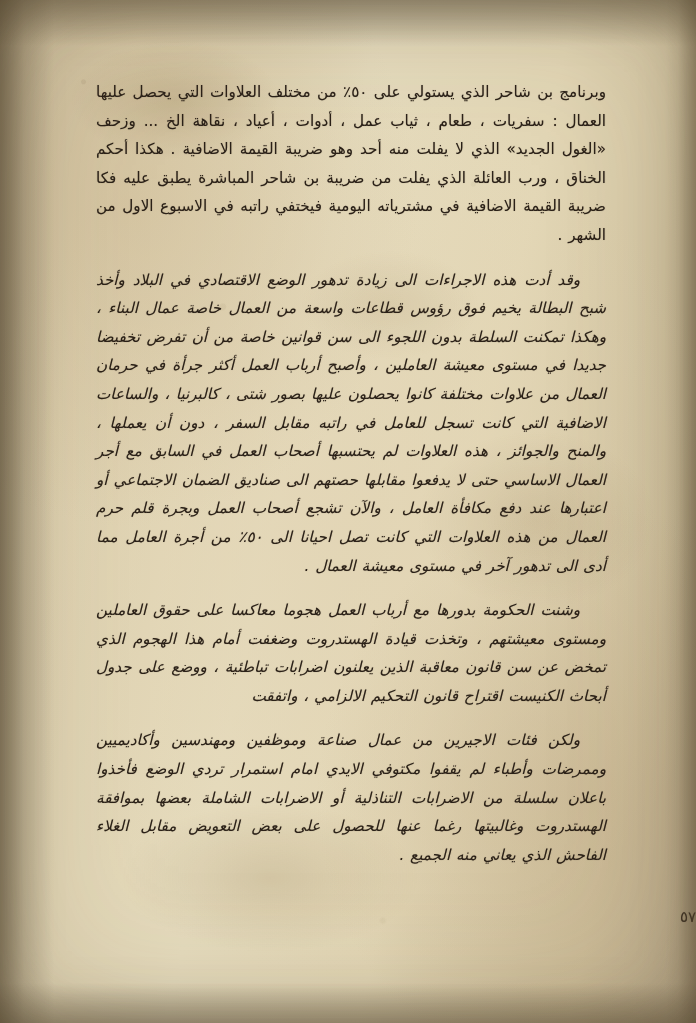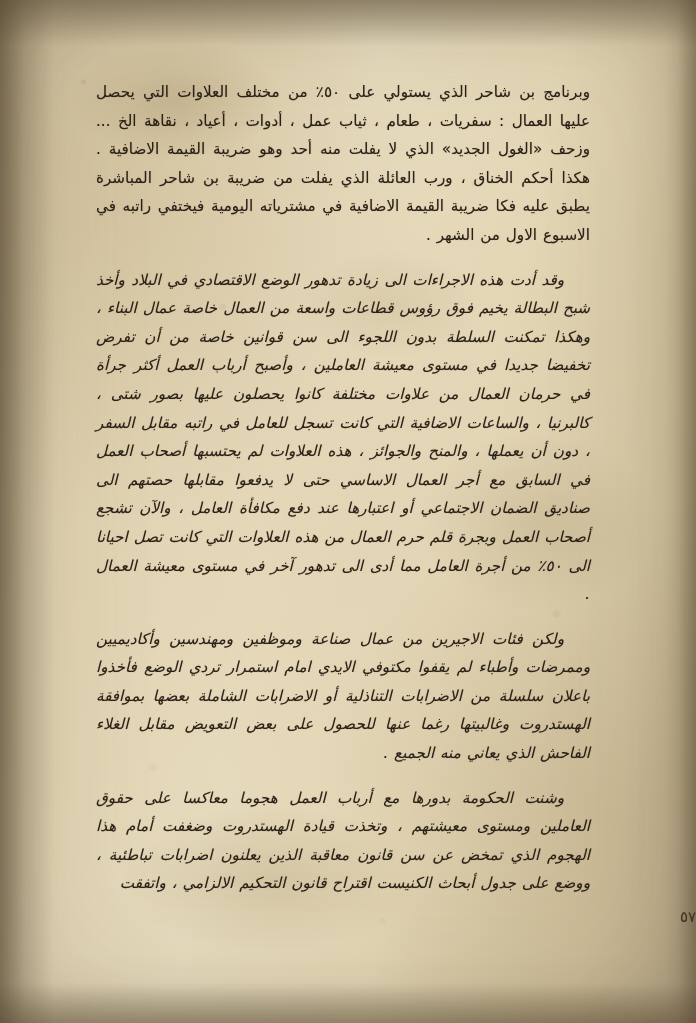--- a/index.html
+++ b/index.html
@@ -87,21 +87,21 @@
     left: 96px;
     right: 90px;
     color: #2b2118;
     font-family: "DejaVu Sans", sans-serif;
     text-align: justify;
     text-justify: inter-word;
     direction: rtl;
   }
 
   p.para {
-    margin: 0 16px 16px 0;
+    margin: 0 0 16px 0;
     font-size: 15.2px;
     line-height: 28.6px;
     letter-spacing: 0px;
     word-spacing: 1px;
     text-shadow: 0 0 1px rgba(43,33,24,0.35);
   }
   p.para:last-of-type { margin-bottom: 0; }
   p.indent { text-indent: 26px; font-style: italic; }
 
   .page-number {
@@ -133,22 +133,22 @@
 <div class="page">
 
   <div class="stain s1"></div>
   <div class="stain s2"></div>
   <div class="stain s3"></div>
   <div class="stain s4"></div>
 
   <div class="text-block">
     <p class="para">وبرنامج بن شاحر الذي يستولي على ٥٠٪ من مختلف العلاوات التي يحصل عليها العمال : سفريات ، طعام ، ثياب عمل ، أدوات ، أعياد ، نقاهة الخ ... وزحف «الغول الجديد» الذي لا يفلت منه أحد وهو ضريبة القيمة الاضافية . هكذا أحكم الخناق ، ورب العائلة الذي يفلت من ضريبة بن شاحر المباشرة يطبق عليه فكا ضريبة القيمة الاضافية في مشترياته اليومية فيختفي راتبه في الاسبوع الاول من الشهر .</p>
     <p class="para indent">وقد أدت هذه الاجراءات الى زيادة تدهور الوضع الاقتصادي في البلاد وأخذ شبح البطالة يخيم فوق رؤوس قطاعات واسعة من العمال خاصة عمال البناء ، وهكذا تمكنت السلطة بدون اللجوء الى سن قوانين خاصة من أن تفرض تخفيضا جديدا في مستوى معيشة العاملين ، وأصبح أرباب العمل أكثر جرأة في حرمان العمال من علاوات مختلفة كانوا يحصلون عليها بصور شتى ، كالبرنيا ، والساعات الاضافية التي كانت تسجل للعامل في راتبه مقابل السفر ، دون أن يعملها ، والمنح والجوائز ، هذه العلاوات لم يحتسبها أصحاب العمل في السابق مع أجر العمال الاساسي حتى لا يدفعوا مقابلها حصتهم الى صناديق الضمان الاجتماعي أو اعتبارها عند دفع مكافأة العامل ، والآن تشجع أصحاب العمل وبجرة قلم حرم العمال من هذه العلاوات التي كانت تصل احيانا الى ٥٠٪ من أجرة العامل مما أدى الى تدهور آخر في مستوى معيشة العمال .</p>
+    <p class="para indent">وشنت الحكومة بدورها مع أرباب العمل هجوما معاكسا على حقوق العاملين ومستوى معيشتهم ، وتخذت قيادة الهستدروت وضغفت أمام هذا الهجوم الذي تمخض عن سن قانون معاقبة الذين يعلنون اضرابات تباطئية ، ووضع على جدول أبحاث الكنيست اقتراح قانون التحكيم الالزامي ، واتفقت</p>
     <p class="para indent">ولكن فئات الاجيرين من عمال صناعة وموظفين ومهندسين وأكاديميين وممرضات وأطباء لم يقفوا مكتوفي الايدي امام استمرار تردي الوضع فأخذوا باعلان سلسلة من الاضرابات التناذلية أو الاضرابات الشاملة بعضها بموافقة الهستدروت وغالبيتها رغما عنها للحصول على بعض التعويض مقابل الغلاء الفاحش الذي يعاني منه الجميع .</p>
-    <p class="para indent">وشنت الحكومة بدورها مع أرباب العمل هجوما معاكسا على حقوق العاملين ومستوى معيشتهم ، وتخذت قيادة الهستدروت وضغفت أمام هذا الهجوم الذي تمخض عن سن قانون معاقبة الذين يعلنون اضرابات تباطئية ، ووضع على جدول أبحاث الكنيست اقتراح قانون التحكيم الالزامي ، واتفقت</p>
   </div>
 
   <div class="page-number">٥٧</div>
 
   <div class="grain"></div>
   <div class="binding"></div>
   <div class="top-shadow"></div>
   <div class="bottom-shadow"></div>
   <div class="right-curl"></div>
   <div class="vignette"></div>

